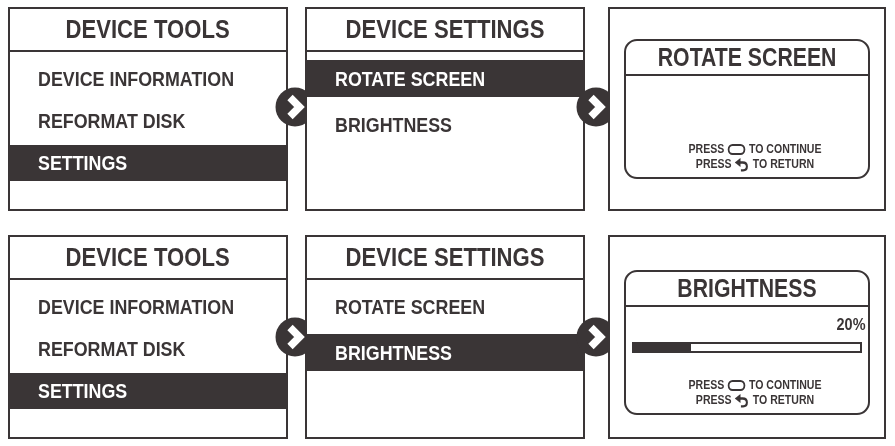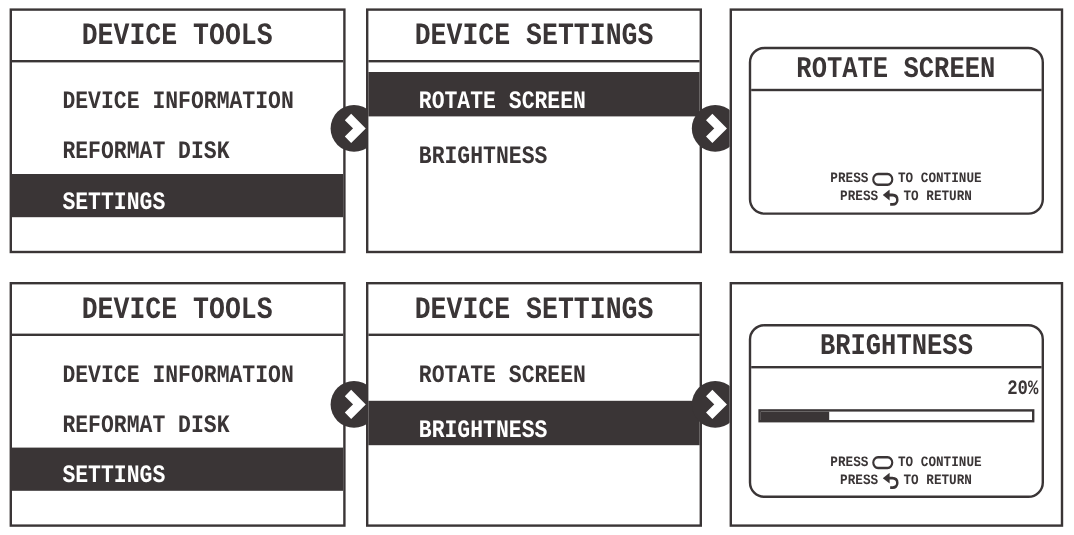--- a/index.html
+++ b/index.html
@@ -8,40 +8,40 @@
     background:var(--bg);
     font-family:"Liberation Sans","DejaVu Sans",sans-serif;
     font-weight:bold;
     color:var(--ink);
   }
   .canvas { position:relative; width:895px; height:446px; background:var(--bg); overflow:hidden; }
 
   
   .screen {
     position:absolute; width:280px; height:204px;
-    border:2px solid var(--ink); background:var(--bg);font-family:Liberation Mono, monospace;
+    border:2px solid var(--ink); background:var(--bg);
   }
   .r0 { top:7px; }   .r1 { top:235px; }
   .c1 { left:8px; }  .c2 { left:305px; } .c3 { left:608px; width:278px; }
 
   .titlebar {
     height:43px; border-bottom:2px solid var(--ink);
     display:flex; align-items:center; justify-content:center;
     font-size:26px; white-space:nowrap;
   }
   .cond { display:inline-block; transform:scaleX(0.85); transform-origin:center; white-space:nowrap; }
   .menu-item .cond { transform-origin:left center; }
 
   .menu  { position:absolute; left:0; right:0; }
   .menu3 { top:52px; }
   .menu3 .menu-item { height:36px; margin-bottom:6px; }
   .menu2 { top:51px; }
   .menu2 .menu-item { height:37px; margin-bottom:9px; }
   .menu-item {
-    display:flex; align-items:flex-end; padding-left:42px; font-size:21px;
+    display:flex; align-items:center; padding-left:28px; font-size:21px;
   }
   .menu-item.selected { background:var(--ink); color:var(--sel-text); }
 
   
   .dialog {
     position:absolute; left:14px; right:14px;
     border:2px solid var(--ink); border-radius:13px; background:var(--bg);
   }
   .dialog.rotate     { top:30px; height:140px; }
   .dialog.brightness { top:33px; height:145px; }

